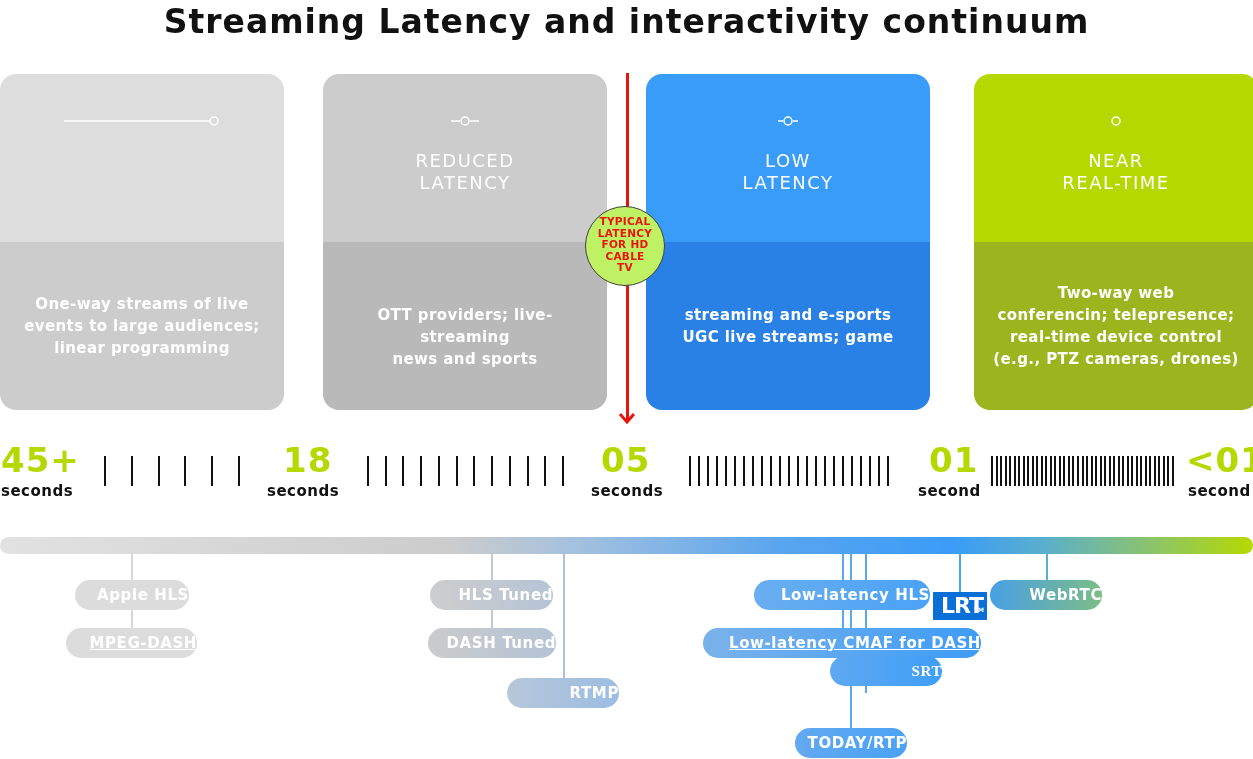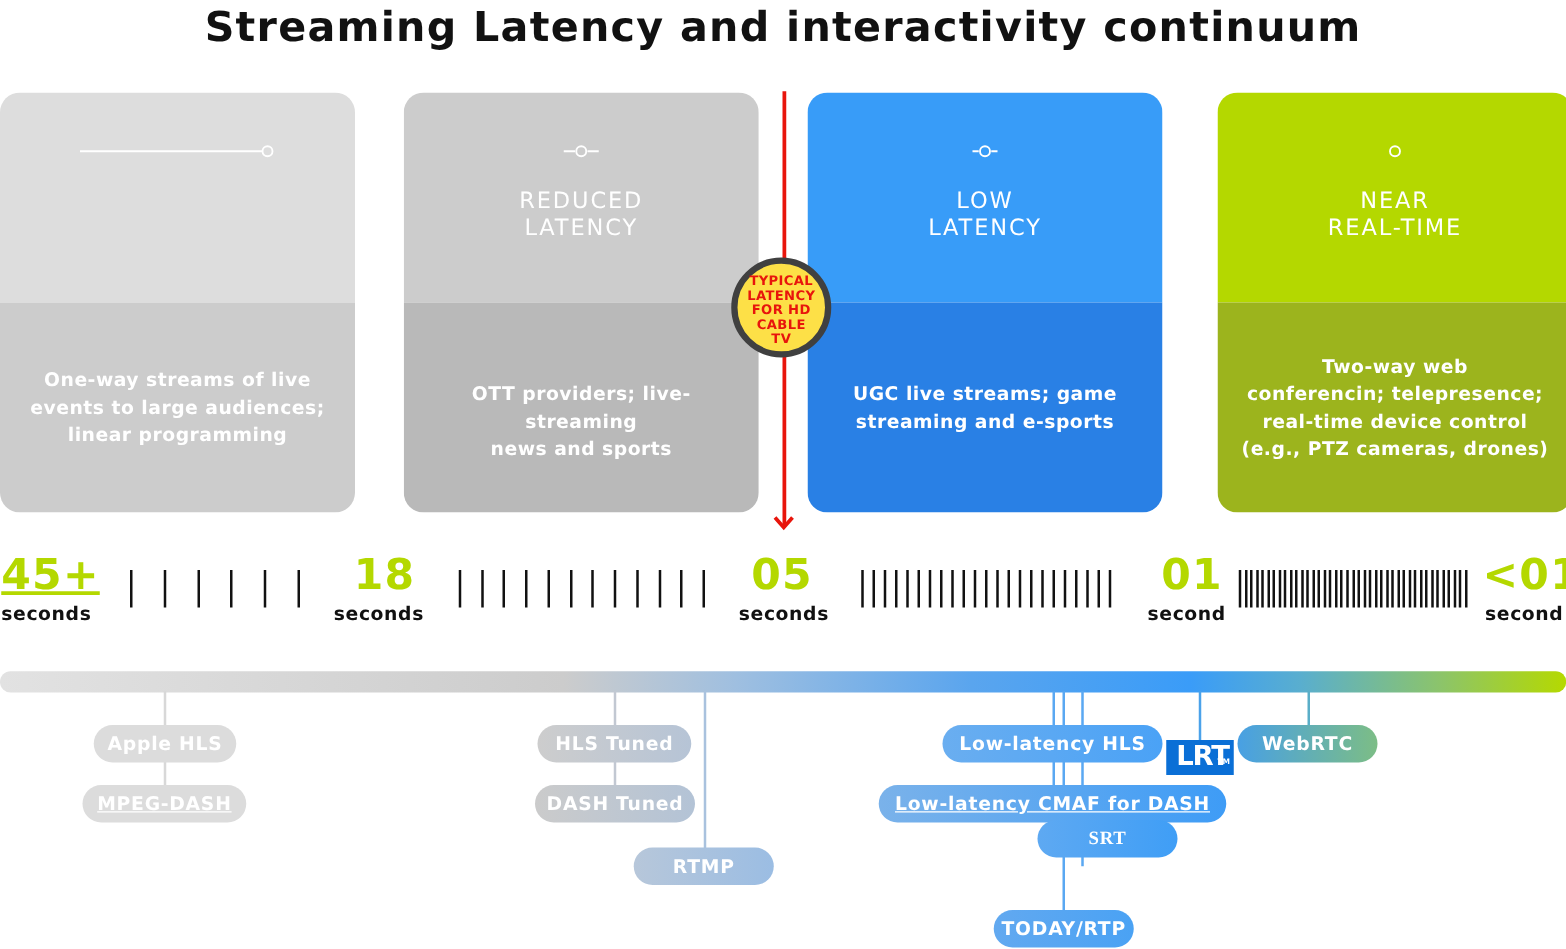--- a/index.html
+++ b/index.html
@@ -17,29 +17,29 @@
   .card .desc { position:absolute; left:10px; right:10px; text-align:center;
                 color:#fff; font-size:15px; line-height:22px; font-weight:bold; letter-spacing:0.4px; }
   .tick-group { position:absolute; top:456px; height:30px; }
   .tick { position:absolute; top:0; width:2px; height:30px; background:#111; }
   .num { position:absolute; top:440px; font-size:34px; font-weight:bold; color:#b4d800; letter-spacing:1px; }
   .unit { position:absolute; top:482px; font-size:15px; font-weight:bold; color:#111; letter-spacing:0.5px; }
   .scale-bar { position:absolute; left:0; top:537px; width:1253px; height:17px; border-radius:9px;
                background:linear-gradient(to right, #e2e2e2 0%, #cccccc 36%, #9fbfe0 47%, #5aa5ee 62%, #3a9cf8 76%, #59aecf 83%, #8cc46a 92%, #b5d900 100%); }
   .conn { position:absolute; width:2px; }
   .pill { position:absolute; height:30px; border-radius:15px; color:#fff; font-size:15px;
-          font-weight:bold; line-height:30px; text-align:center; letter-spacing:0.6px; white-space:nowrap; }
+          font-weight:bold; line-height:30px; text-align:right; letter-spacing:0.6px; white-space:nowrap; }
   .lrt { position:absolute; left:933px; top:592px; width:54px; height:28px; background:#0a6fd6;
          color:#fff; font-weight:bold; font-size:22px; line-height:28px; text-align:center; padding-left:4px;
          box-sizing:border-box; letter-spacing:-1px; }
   .lrt sup { font-size:6px; position:absolute; top:4px; right:3px; letter-spacing:0; }
   .redline { position:absolute; left:626px; top:73px; width:3px; height:347px; background:#e8150c; }
   .arrowhead { position:absolute; left:618px; top:410px; width:18px; height:18px; }
-  .redcircle { position:absolute; left:585px; top:206px; width:80px; height:80px; border:5px solid #404040;
-               border-radius:50%; background:#fde047; box-sizing:border-box; }
+  .redcircle { position:absolute; left:585px; top:206px; width:80px; height:80px; border:1px solid #404040;
+               border-radius:50%; background:#bef264; box-sizing:border-box; }
   .redtext { position:absolute; left:0; width:100%; top:9px; text-align:center; font-size:10.5px; line-height:11.5px;
              color:#e8150c; font-weight:bold; letter-spacing:0.3px; }
 </style>
 </head>
 <body>
 
 <div class="abs title">Streaming Latency and interactivity continuum</div>
 
 <div class="card" style="left:0;">
   <div class="top" style="background:#dddddd;"></div>
@@ -79,22 +79,22 @@
   <svg class="icon" viewBox="0 0 284 14">
     <line x1="132" y1="7" x2="137" y2="7" stroke="#fff" stroke-width="1.5"></line>
     <circle cx="142" cy="7" r="4" fill="none" stroke="#fff" stroke-width="1.5"></circle>
     <line x1="147" y1="7" x2="152" y2="7" stroke="#fff" stroke-width="1.5"></line>
   </svg>
   <div class="heading">
     <div>LOW</div>
     <div>LATENCY</div>
   </div>
   <div class="desc" style="top:230px;">
+    <div>streaming and e-sports</div>
     <div>UGC live streams; game</div>
-    <div>streaming and e-sports</div>
   </div>
 </div>
 
 <div class="card" style="left:934px;margin-left:40px;">
   <div class="top" style="background:#b4d800;"></div>
   <div class="bottom" style="background:#9cb41d;"></div>
   <svg class="icon" viewBox="0 0 284 14">
     <circle cx="142" cy="7" r="4" fill="none" stroke="#fff" stroke-width="1.5"></circle>
   </svg>
   <div class="heading">
@@ -116,21 +116,21 @@
 <div class="redcircle">
   <div class="redtext">
     <div>TYPICAL</div>
     <div>LATENCY</div>
     <div>FOR HD</div>
     <div>CABLE</div>
     <div>TV</div>
   </div>
 </div>
 
-<div class="num" style="left:1px;text-decoration:underline;">45+</div>
+<div class="num" style="left:1px;">45+</div>
 <div class="unit" style="left:1px;">seconds</div>
 
 <div class="num" style="left:283px;">18</div>
 <div class="unit" style="left:267px;">seconds</div>
 
 <div class="num" style="left:601px;">05</div>
 <div class="unit" style="left:591px;">seconds</div>
 
 <div class="num" style="left:929px;">01</div>
 <div class="unit" style="left:918px;">second</div>

